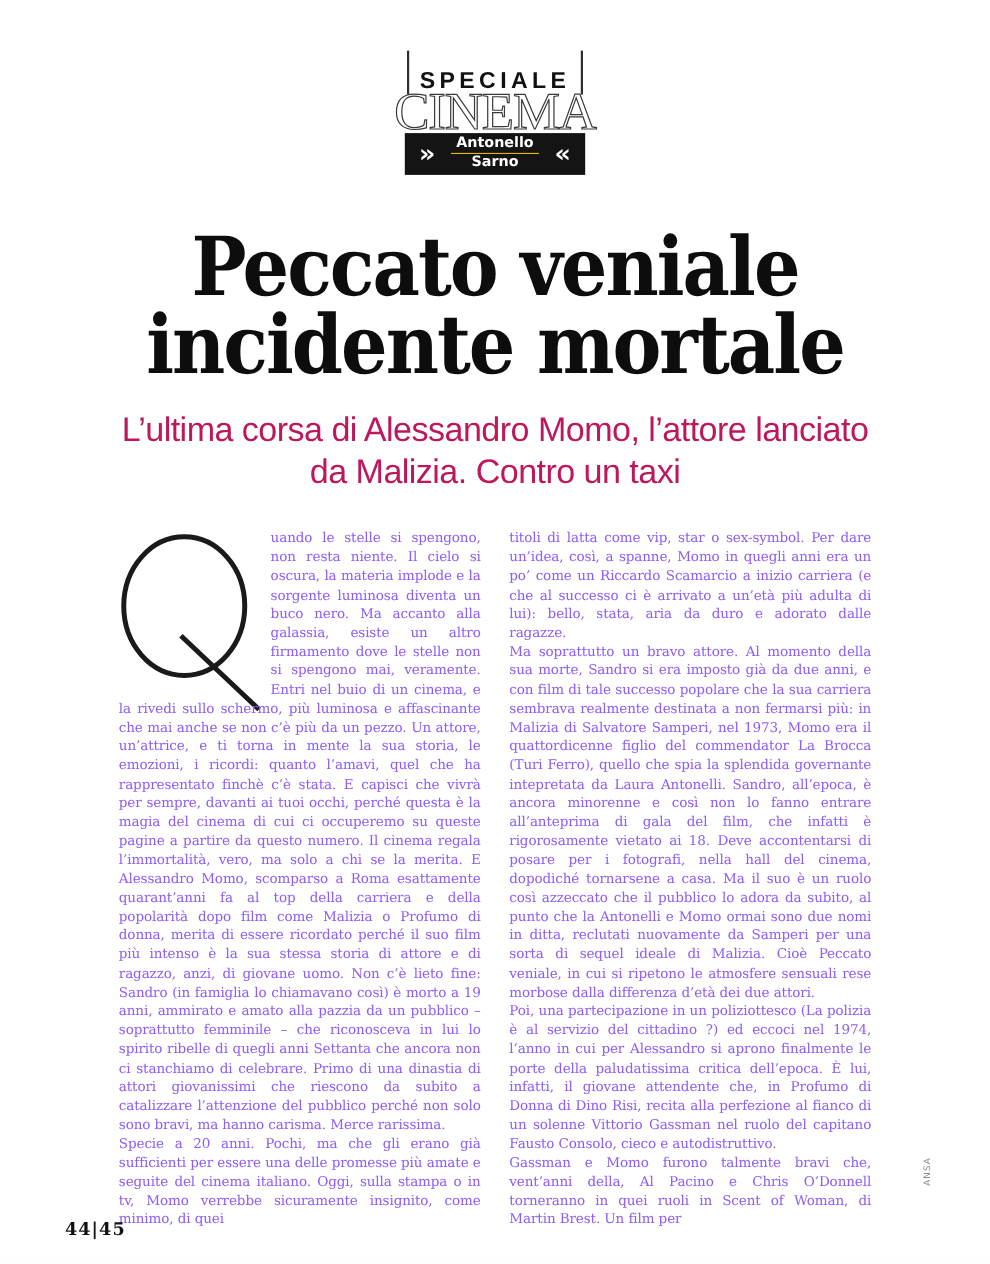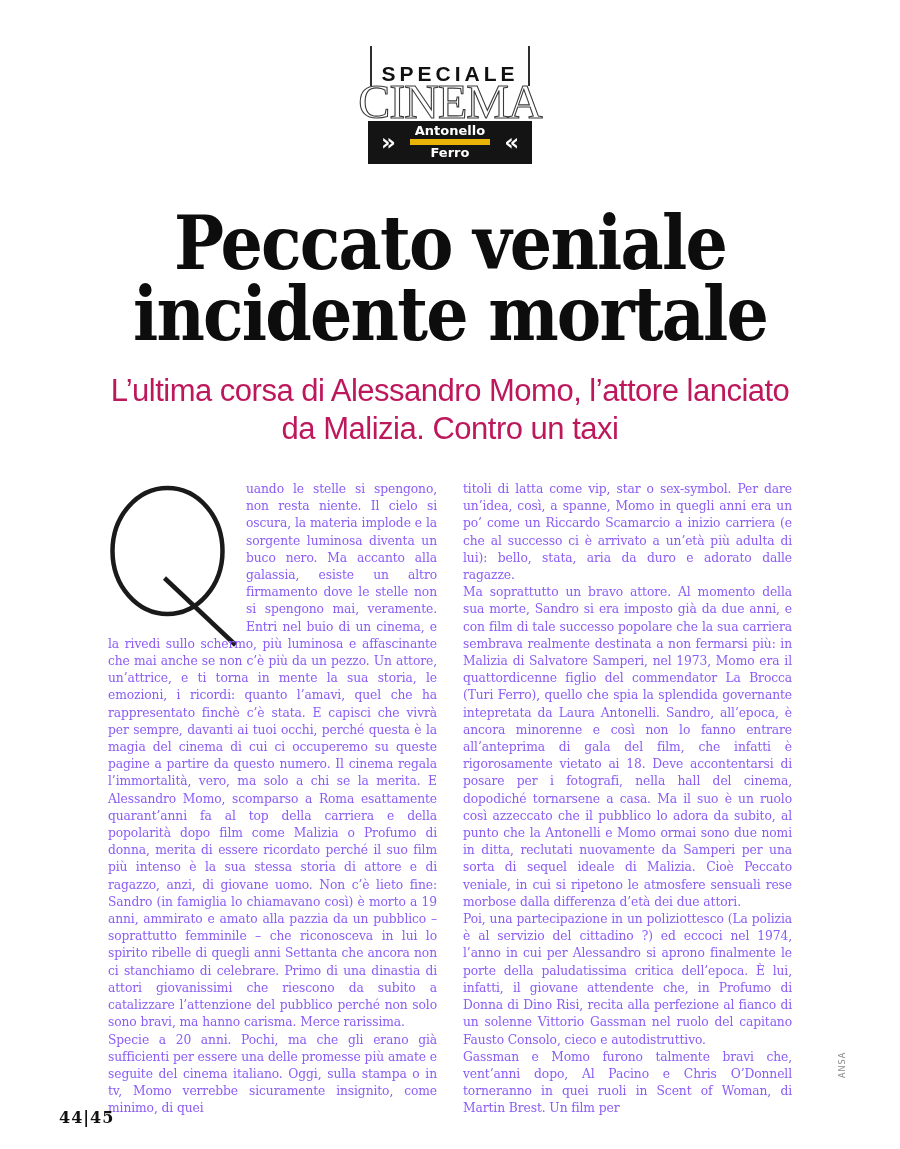--- a/index.html
+++ b/index.html
@@ -13,21 +13,21 @@
   .vbar{width:2px;height:40px;background:#2e2e2e;}
   .kicker{font-family:Liberation Sans, sans-serif;font-weight:bold;font-size:21px;line-height:24px;
           letter-spacing:4px;color:#111;text-align:center;}
   .cinema{font-family:Liberation Serif, serif;font-size:48px;line-height:32px;letter-spacing:-1px;
           color:#3a3a3a;-webkit-text-fill-color:transparent;-webkit-text-stroke:1.1px #3a3a3a;}
   .author-badge{margin-top:3px;display:flex;align-items:center;gap:14px;
                 background:#141414;color:#fff;padding:3px 13px 4px;}
   .author-badge .chev{font-family:"DejaVu Sans",sans-serif;font-weight:bold;font-size:23px;line-height:22px;}
   .author-name{text-align:center;font-family:"DejaVu Sans",sans-serif;font-weight:bold;
                font-size:13px;line-height:14px;}
-  .author-name .n1{display:block;border-bottom:6px solid #eab308;padding:0 5px 1px;}
+  .author-name .n1{display:block;border-bottom:1px solid #eab308;padding:0 5px 1px;}
   .author-name .n2{display:block;padding-top:1px;}
 
   
   .headline{position:absolute;top:208px;left:0;width:100%;margin:0;text-align:center;
             font-family:"DejaVu Serif",serif;font-weight:bold;font-size:74px;line-height:71px;
             letter-spacing:-2px;color:#0d0d0d;transform:scaleX(0.9);}
   .headline span{display:block;}
   .standfirst{position:absolute;top:372px;left:110px;width:680px;margin:0;text-align:center;
               font-family:Liberation Sans, sans-serif;font-weight:normal;font-size:31px;line-height:38px;
               letter-spacing:-0.5px;color:#be185d;}
@@ -55,21 +55,21 @@
     <div class="kicker-row">
       <span class="vbar"></span>
       <span class="kicker">SPECIALE</span>
       <span class="vbar"></span>
     </div>
     <div class="cinema">CINEMA</div>
     <div class="author-badge">
       <span class="chev">»</span>
       <span class="author-name">
         <span class="n1">Antonello</span>
-        <span class="n2">Ferro</span>
+        <span class="n2">Sarno</span>
       </span>
       <span class="chev">«</span>
     </div>
   </header>
 
   <h1 class="headline">
     <span>Peccato veniale</span>
     <span>incidente mortale</span>
   </h1>
 
@@ -81,21 +81,21 @@
         <ellipse cx="58" cy="66" rx="55" ry="63" fill="none" stroke="#1a1a1a" stroke-width="4.5"></ellipse>
         <line x1="55" y1="93" x2="126" y2="160" stroke="#1a1a1a" stroke-width="4.5"></line>
       </svg>
     <p>uando le stelle si spengono, non resta niente. Il cielo si oscura, la materia implode e la sorgente luminosa diventa un buco nero. Ma accanto alla galassia, esiste un altro firmamento dove le stelle non si spengono mai, veramente. Entri nel buio di un cinema, e la rivedi sullo schermo, più luminosa e affascinante che mai anche se non c’è più da un pezzo. Un attore, un’attrice, e ti torna in mente la sua storia, le emozioni, i ricordi: quanto l’amavi, quel che ha rappresentato finchè c’è stata. E capisci che vivrà per sempre, davanti ai tuoi occhi, perché questa è la magia del cinema di cui ci occuperemo su queste pagine a partire da questo numero. Il cinema regala l’immortalità, vero, ma solo a chi se la merita. E Alessandro Momo, scomparso a Roma esattamente quarant’anni fa al top della carriera e della popolarità dopo film come Malizia o Profumo di donna, merita di essere ricordato perché il suo film più intenso è la sua stessa storia di attore e di ragazzo, anzi, di giovane uomo. Non c’è lieto fine: Sandro (in famiglia lo chiamavano così) è morto a 19 anni, ammirato e amato alla pazzia da un pubblico –soprattutto femminile – che riconosceva in lui lo spirito ribelle di quegli anni Settanta che ancora non ci stanchiamo di celebrare. Primo di una dinastia di attori giovanissimi che riescono da subito a catalizzare l’attenzione del pubblico perché non solo sono bravi, ma hanno carisma. Merce rarissima.</p>
         <p>Specie a 20 anni. Pochi, ma che gli erano già sufficienti per essere una delle promesse più amate e seguite del cinema italiano. Oggi, sulla stampa o in tv, Momo verrebbe sicuramente insignito, come minimo, di quei</p>
       </section>
     <section class="col">
         <p>titoli di latta come vip, star o sex-symbol. Per dare un’idea, così, a spanne, Momo in quegli anni era un po’ come un Riccardo Scamarcio a inizio carriera (e che al successo ci è arrivato a un’età più adulta di lui): bello, stata, aria da duro e adorato dalle ragazze.</p>
         <p>Ma soprattutto un bravo attore. Al momento della sua morte, Sandro si era imposto già da due anni, e con film di tale successo popolare che la sua carriera sembrava realmente destinata a non fermarsi più: in Malizia di Salvatore Samperi, nel 1973, Momo era il quattordicenne figlio del commendator La Brocca (Turi Ferro), quello che spia la splendida governante intepretata da Laura Antonelli. Sandro, all’epoca, è ancora minorenne e così non lo fanno entrare all’anteprima di gala del film, che infatti è rigorosamente vietato ai 18. Deve accontentarsi di posare per i fotografi, nella hall del cinema, dopodiché tornarsene a casa. Ma il suo è un ruolo così azzeccato che il pubblico lo adora da subito, al punto che la Antonelli e Momo ormai sono due nomi in ditta, reclutati nuovamente da Samperi per una sorta di sequel ideale di Malizia. Cioè Peccato veniale, in cui si ripetono le atmosfere sensuali rese morbose dalla differenza d’età dei due attori.</p>
         <p>Poi, una partecipazione in un poliziottesco (La polizia è al servizio del cittadino ?) ed eccoci nel 1974, l’anno in cui per Alessandro si aprono finalmente le porte della paludatissima critica dell’epoca. È lui, infatti, il giovane attendente che, in Profumo di Donna di Dino Risi, recita alla perfezione al fianco di un solenne Vittorio Gassman nel ruolo del capitano Fausto Consolo, cieco e autodistruttivo.</p>
-        <p>Gassman e Momo furono talmente bravi che, vent’anni dopo, Al Pacino e Chris O’Donnell torneranno in quei ruoli in Scent of Woman, di Martin Brest. Un film per</p>
+        <p>Gassman e Momo furono talmente bravi che, vent’anni della, Al Pacino e Chris O’Donnell torneranno in quei ruoli in Scent of Woman, di Martin Brest. Un film per</p>
       </section>
   </main>
 
   <div class="page-numbers">44|45</div>
 
   <div class="photo-credit">ANSA</div>
 
 </div>
 
 </body></html>

